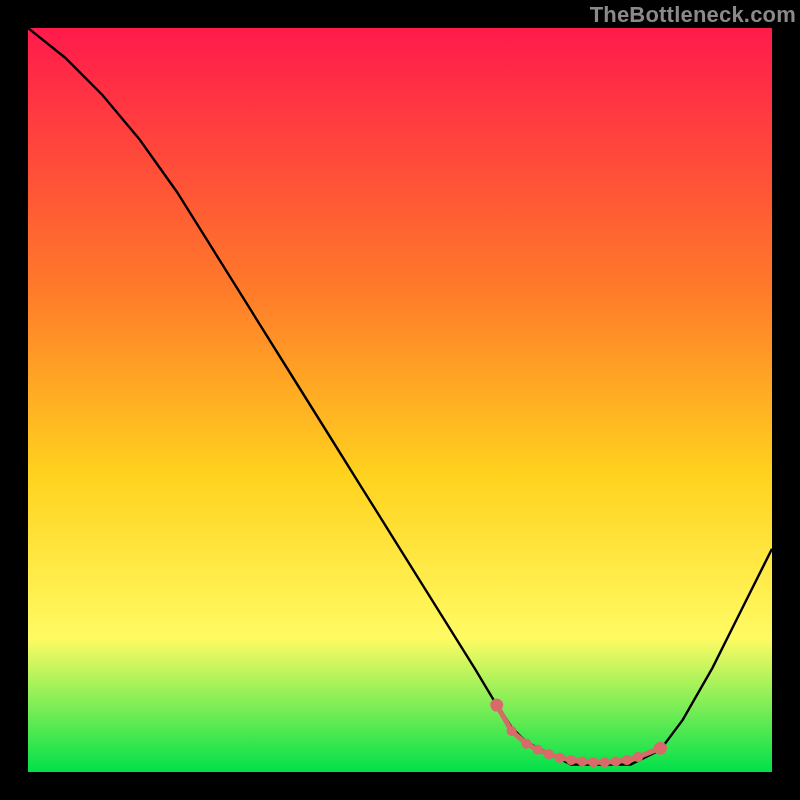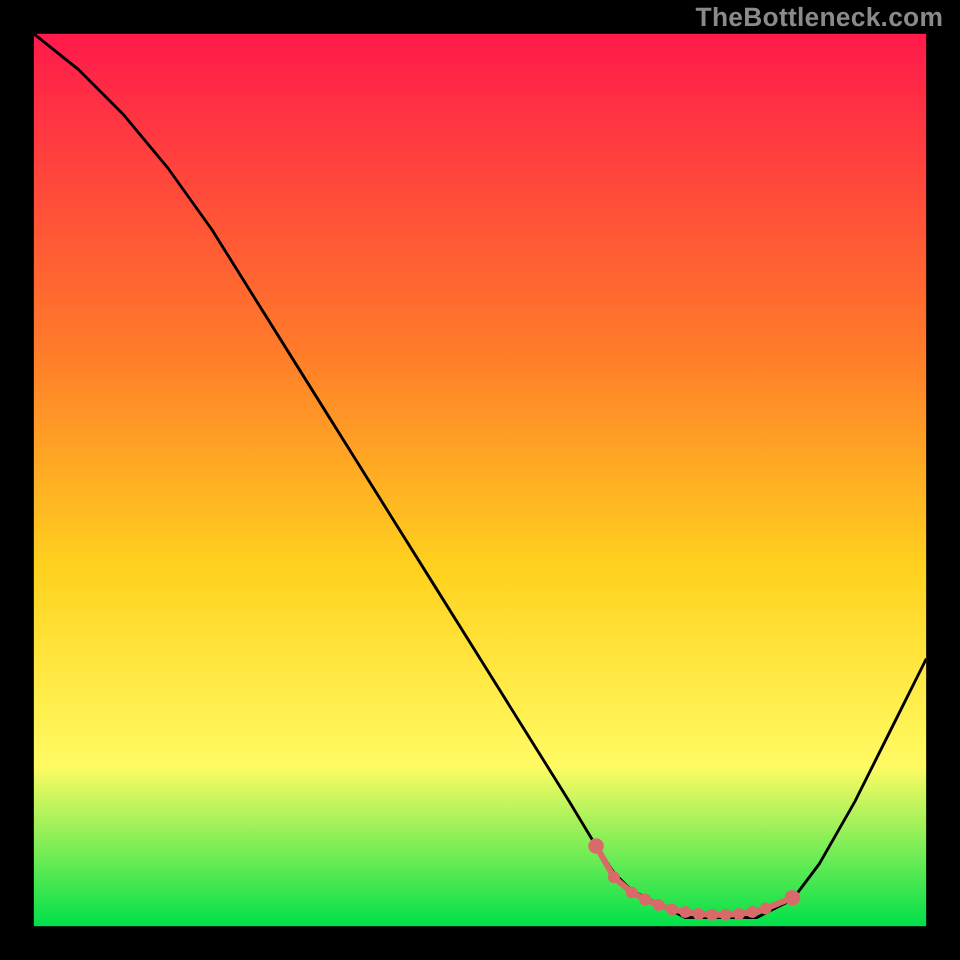--- a/index.html
+++ b/index.html
@@ -21,21 +21,21 @@
   .plot {
     position: absolute;
     left: 28px;
     top: 28px;
     width: 744px;
     height: 744px;
   }
   .watermark {
     position: absolute;
     top: 2px;
-    right: 14px;
+    right: 4px;
     font-family: Arial, Helvetica, sans-serif;
     font-size: 22px;
     font-weight: 600;
     color: #8a8a8a;
     letter-spacing: 0.2px;
     user-select: none;
   }
   svg { display: block; }
 </style>
 </head>

